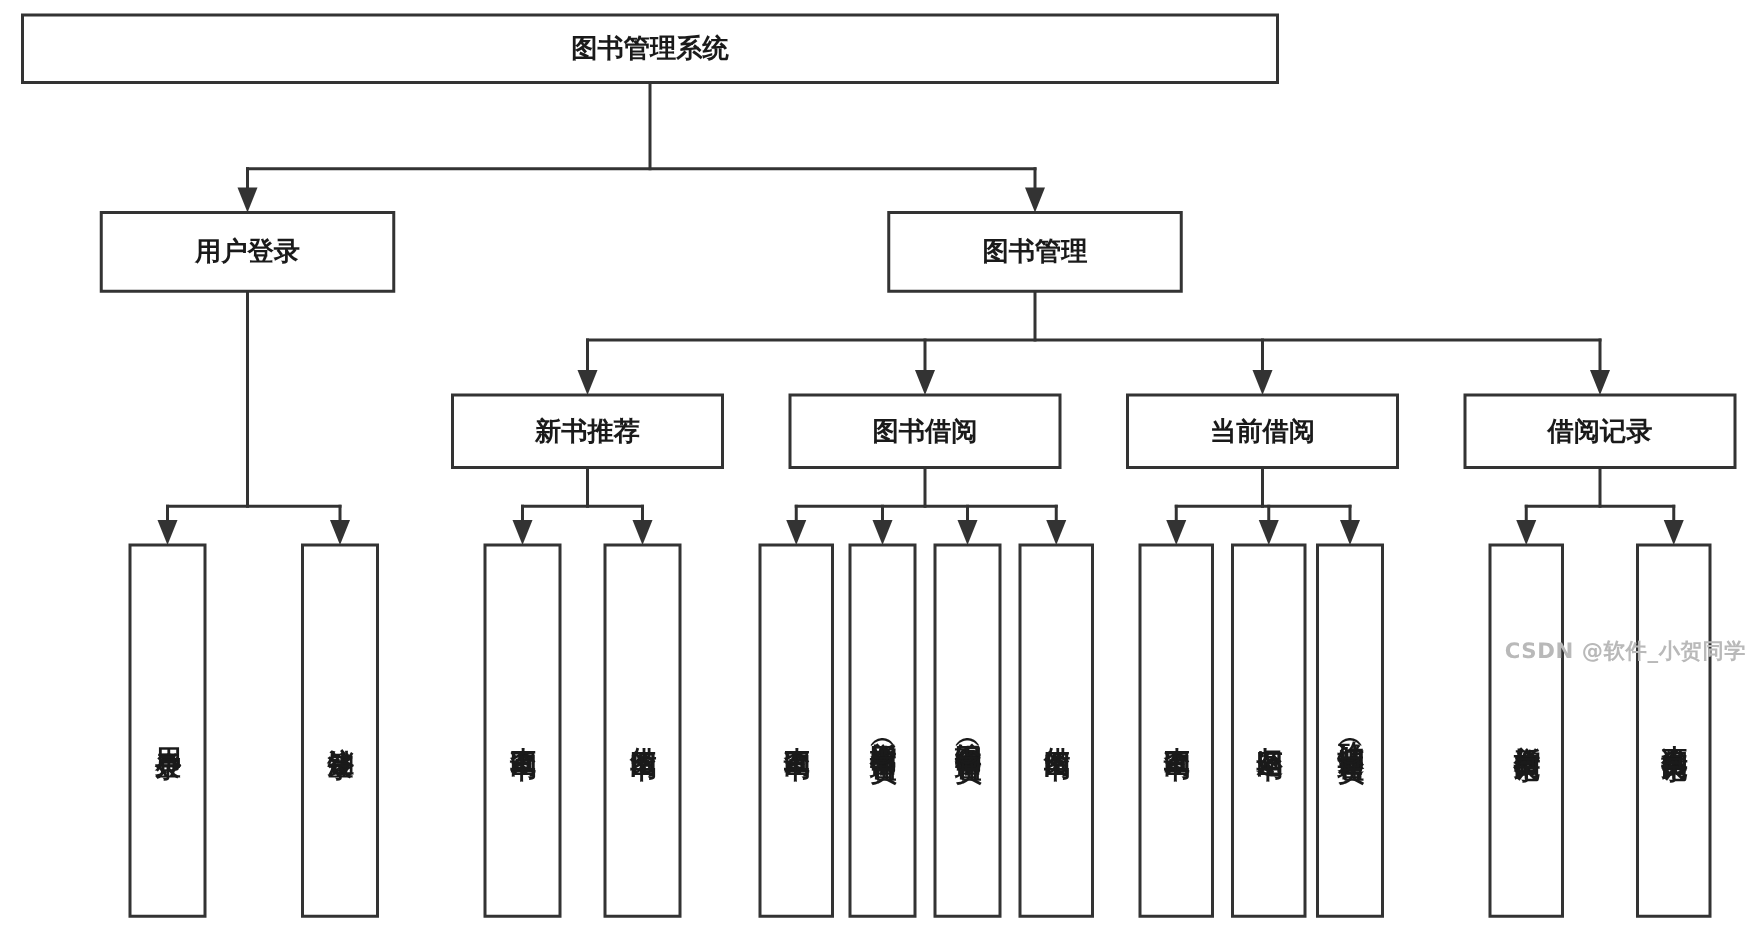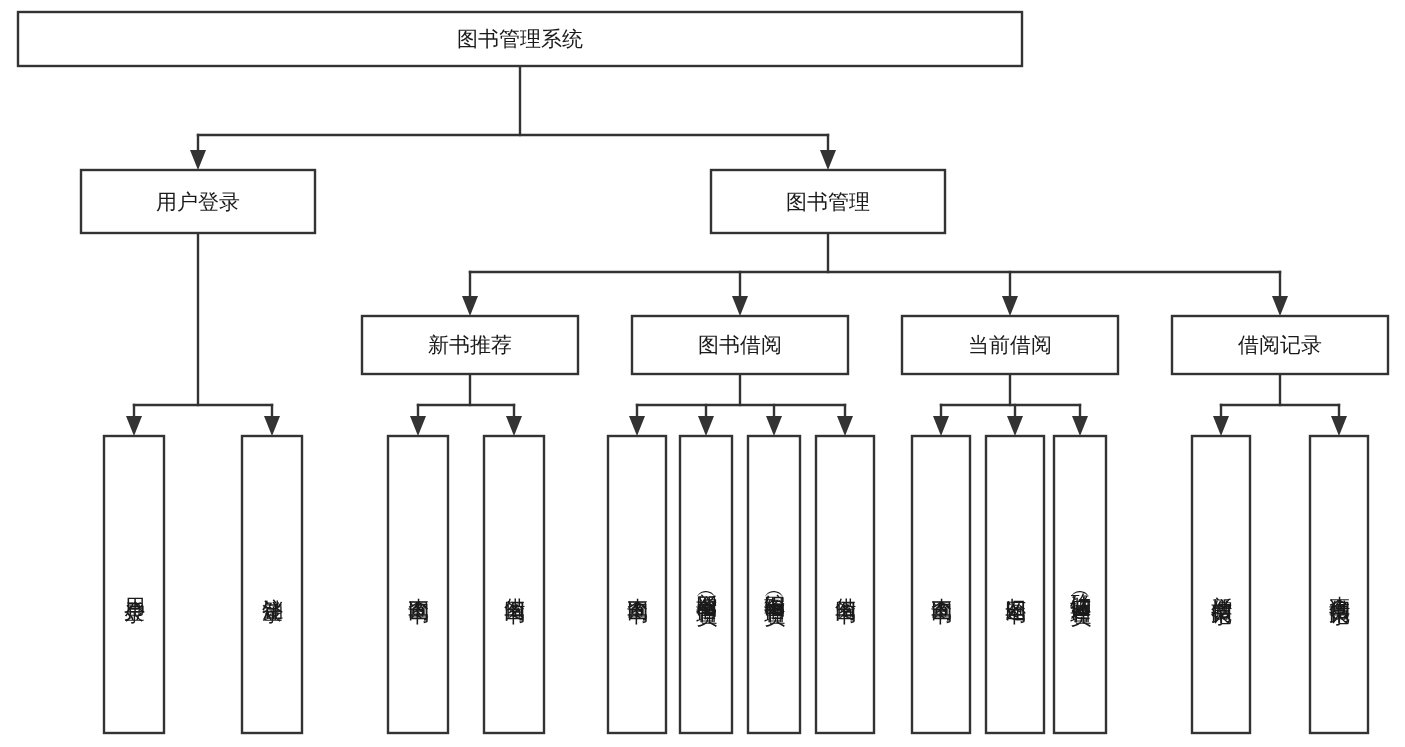--- a/index.html
+++ b/index.html
@@ -12,20 +12,21 @@
     width: 1405px;
     height: 747px;
     font-family: "DejaVu Sans", "Liberation Sans", sans-serif;
     overflow: hidden;
     position: relative;
   }
   #diagram-root {
     position: relative;
     width: 1405px;
     height: 538px;
+    font-weight: bold;
   }
   svg#tree-svg {
     position: absolute;
     left: 0;
     top: 0;
     width: 1405px;
     height: 747px;
     display: block;
   }
   .node-box {
@@ -208,14 +209,15 @@
         <span class="leaf-label">确认归还（管理员）</span>
       </div>
       <div class="leaf-label-wrap" style="left: 1192px; top: 436px; width: 58px; height: 297px;">
         <span class="leaf-label">新增借阅记录</span>
       </div>
       <div class="leaf-label-wrap" style="left: 1310px; top: 436px; width: 58px; height: 297px;">
         <span class="leaf-label">查询借阅记录</span>
       </div>
     </div>
 
+  <div class="watermark">CSDN @软件_小贺同学</div>
 
 </div>
 
 </body></html>

